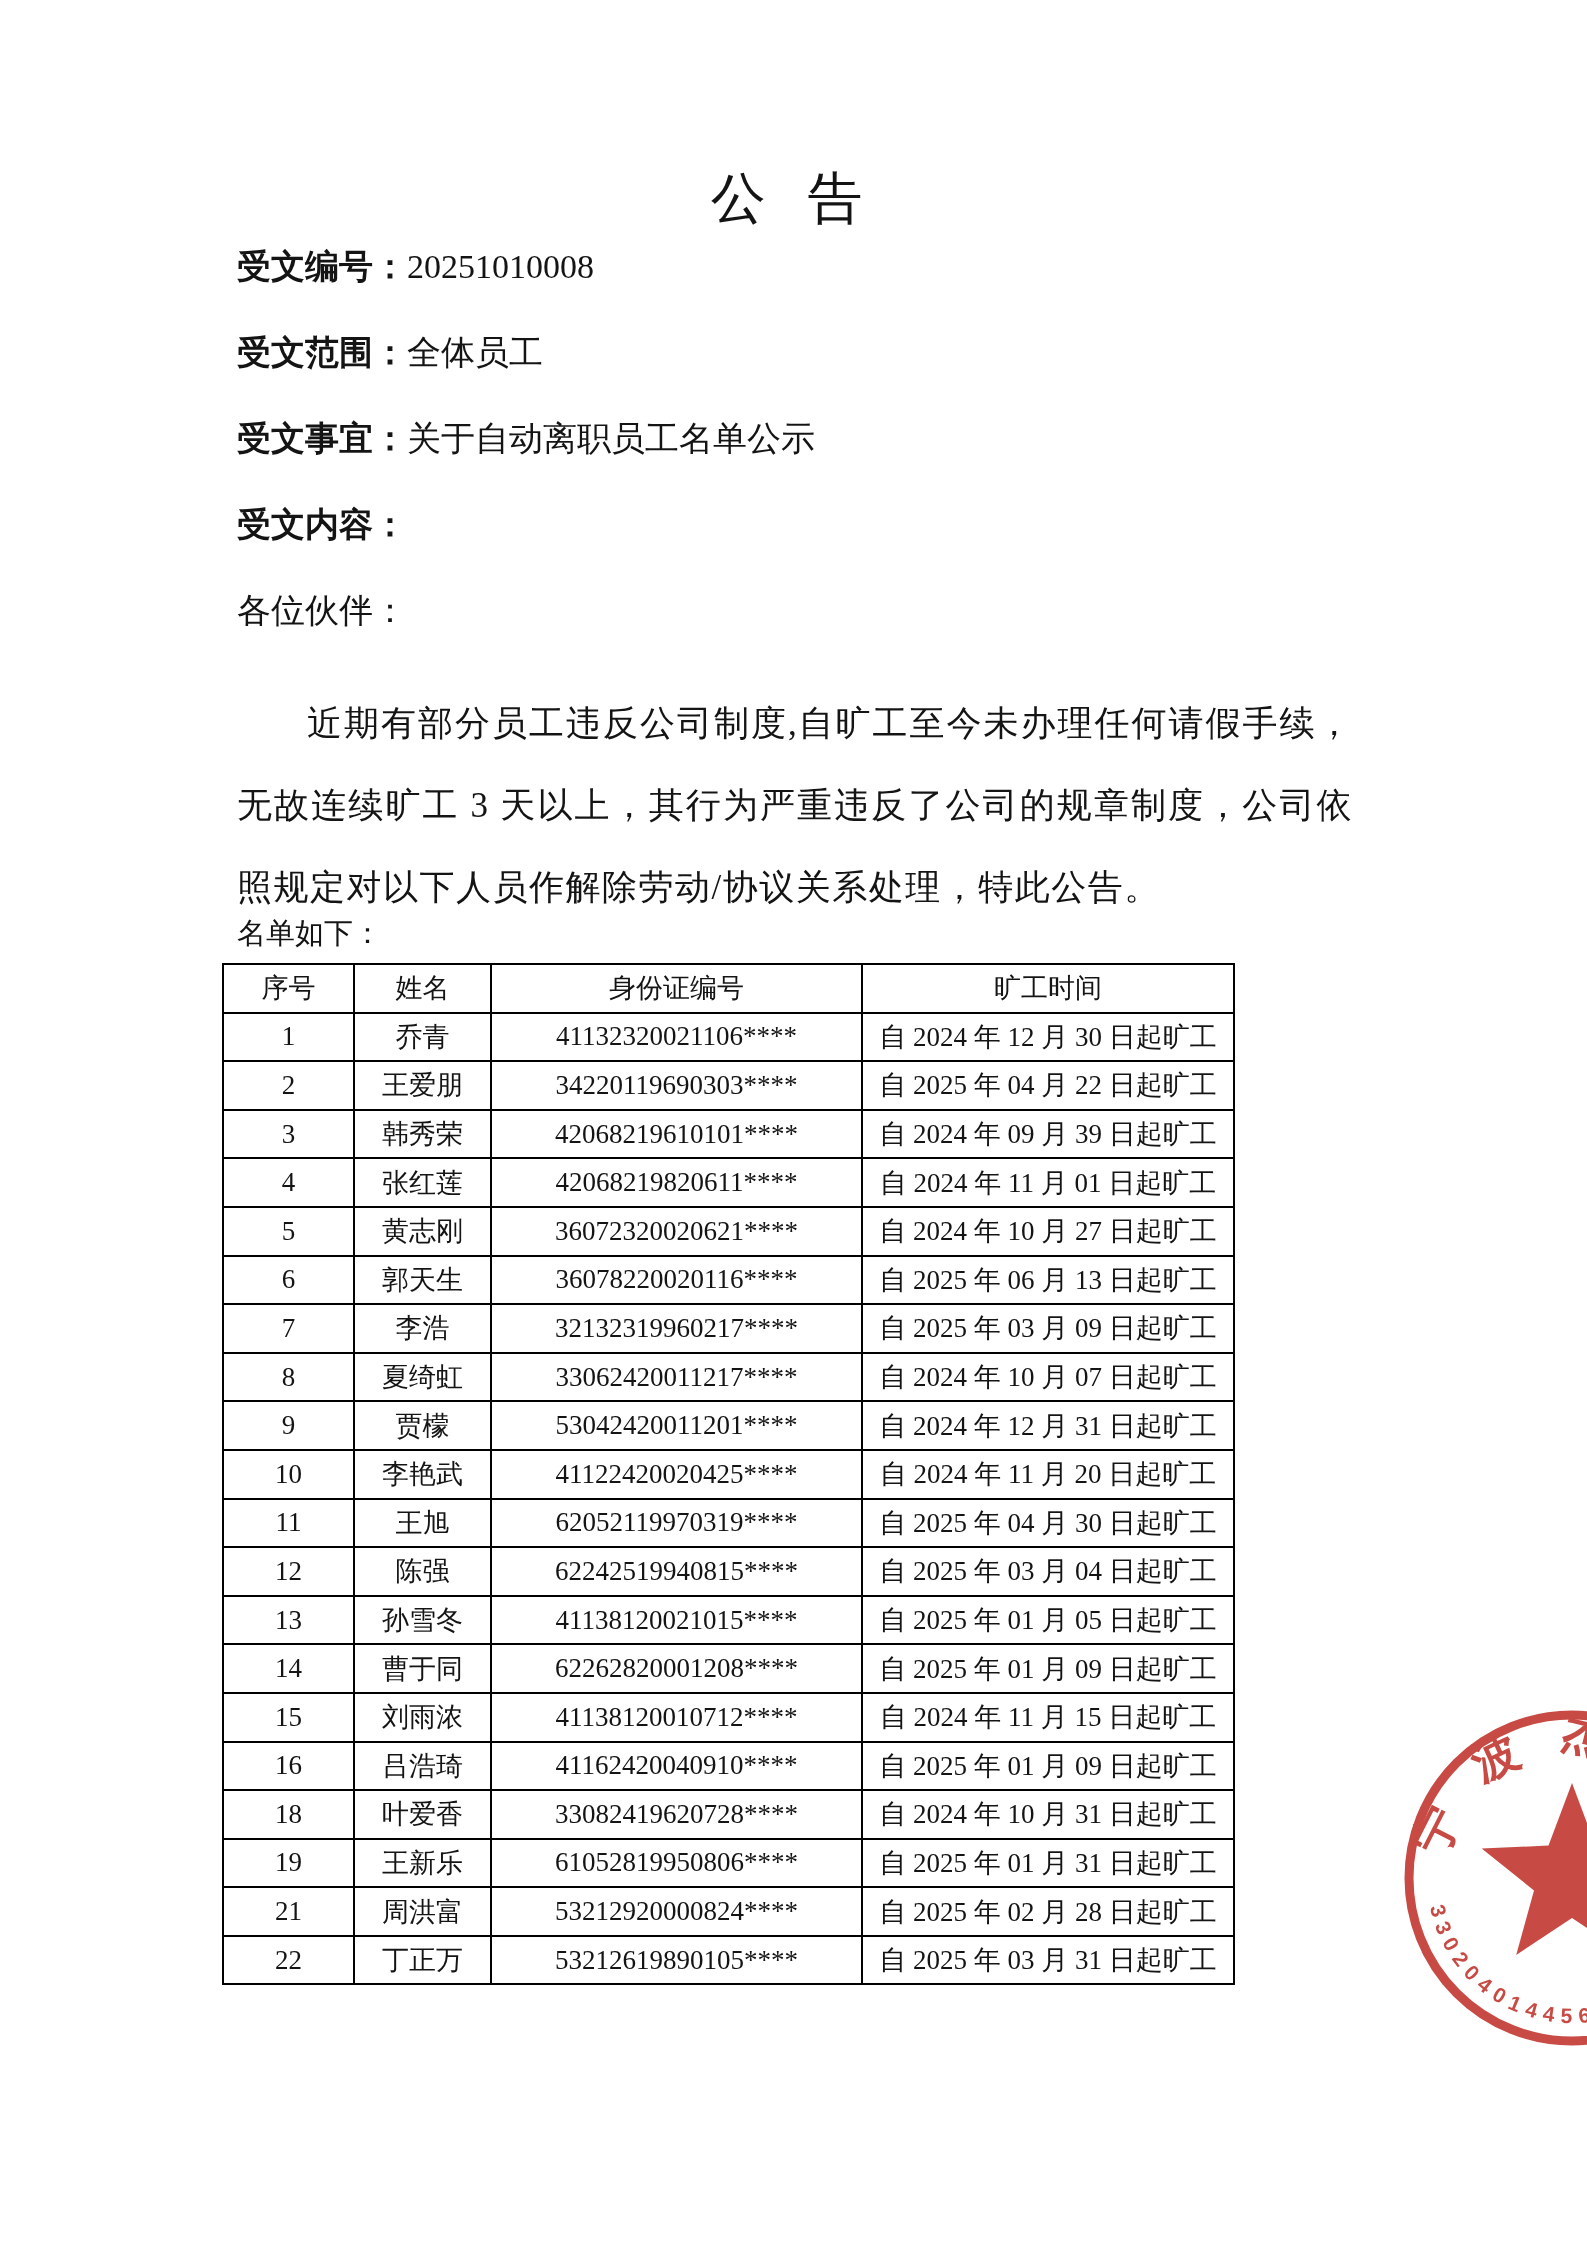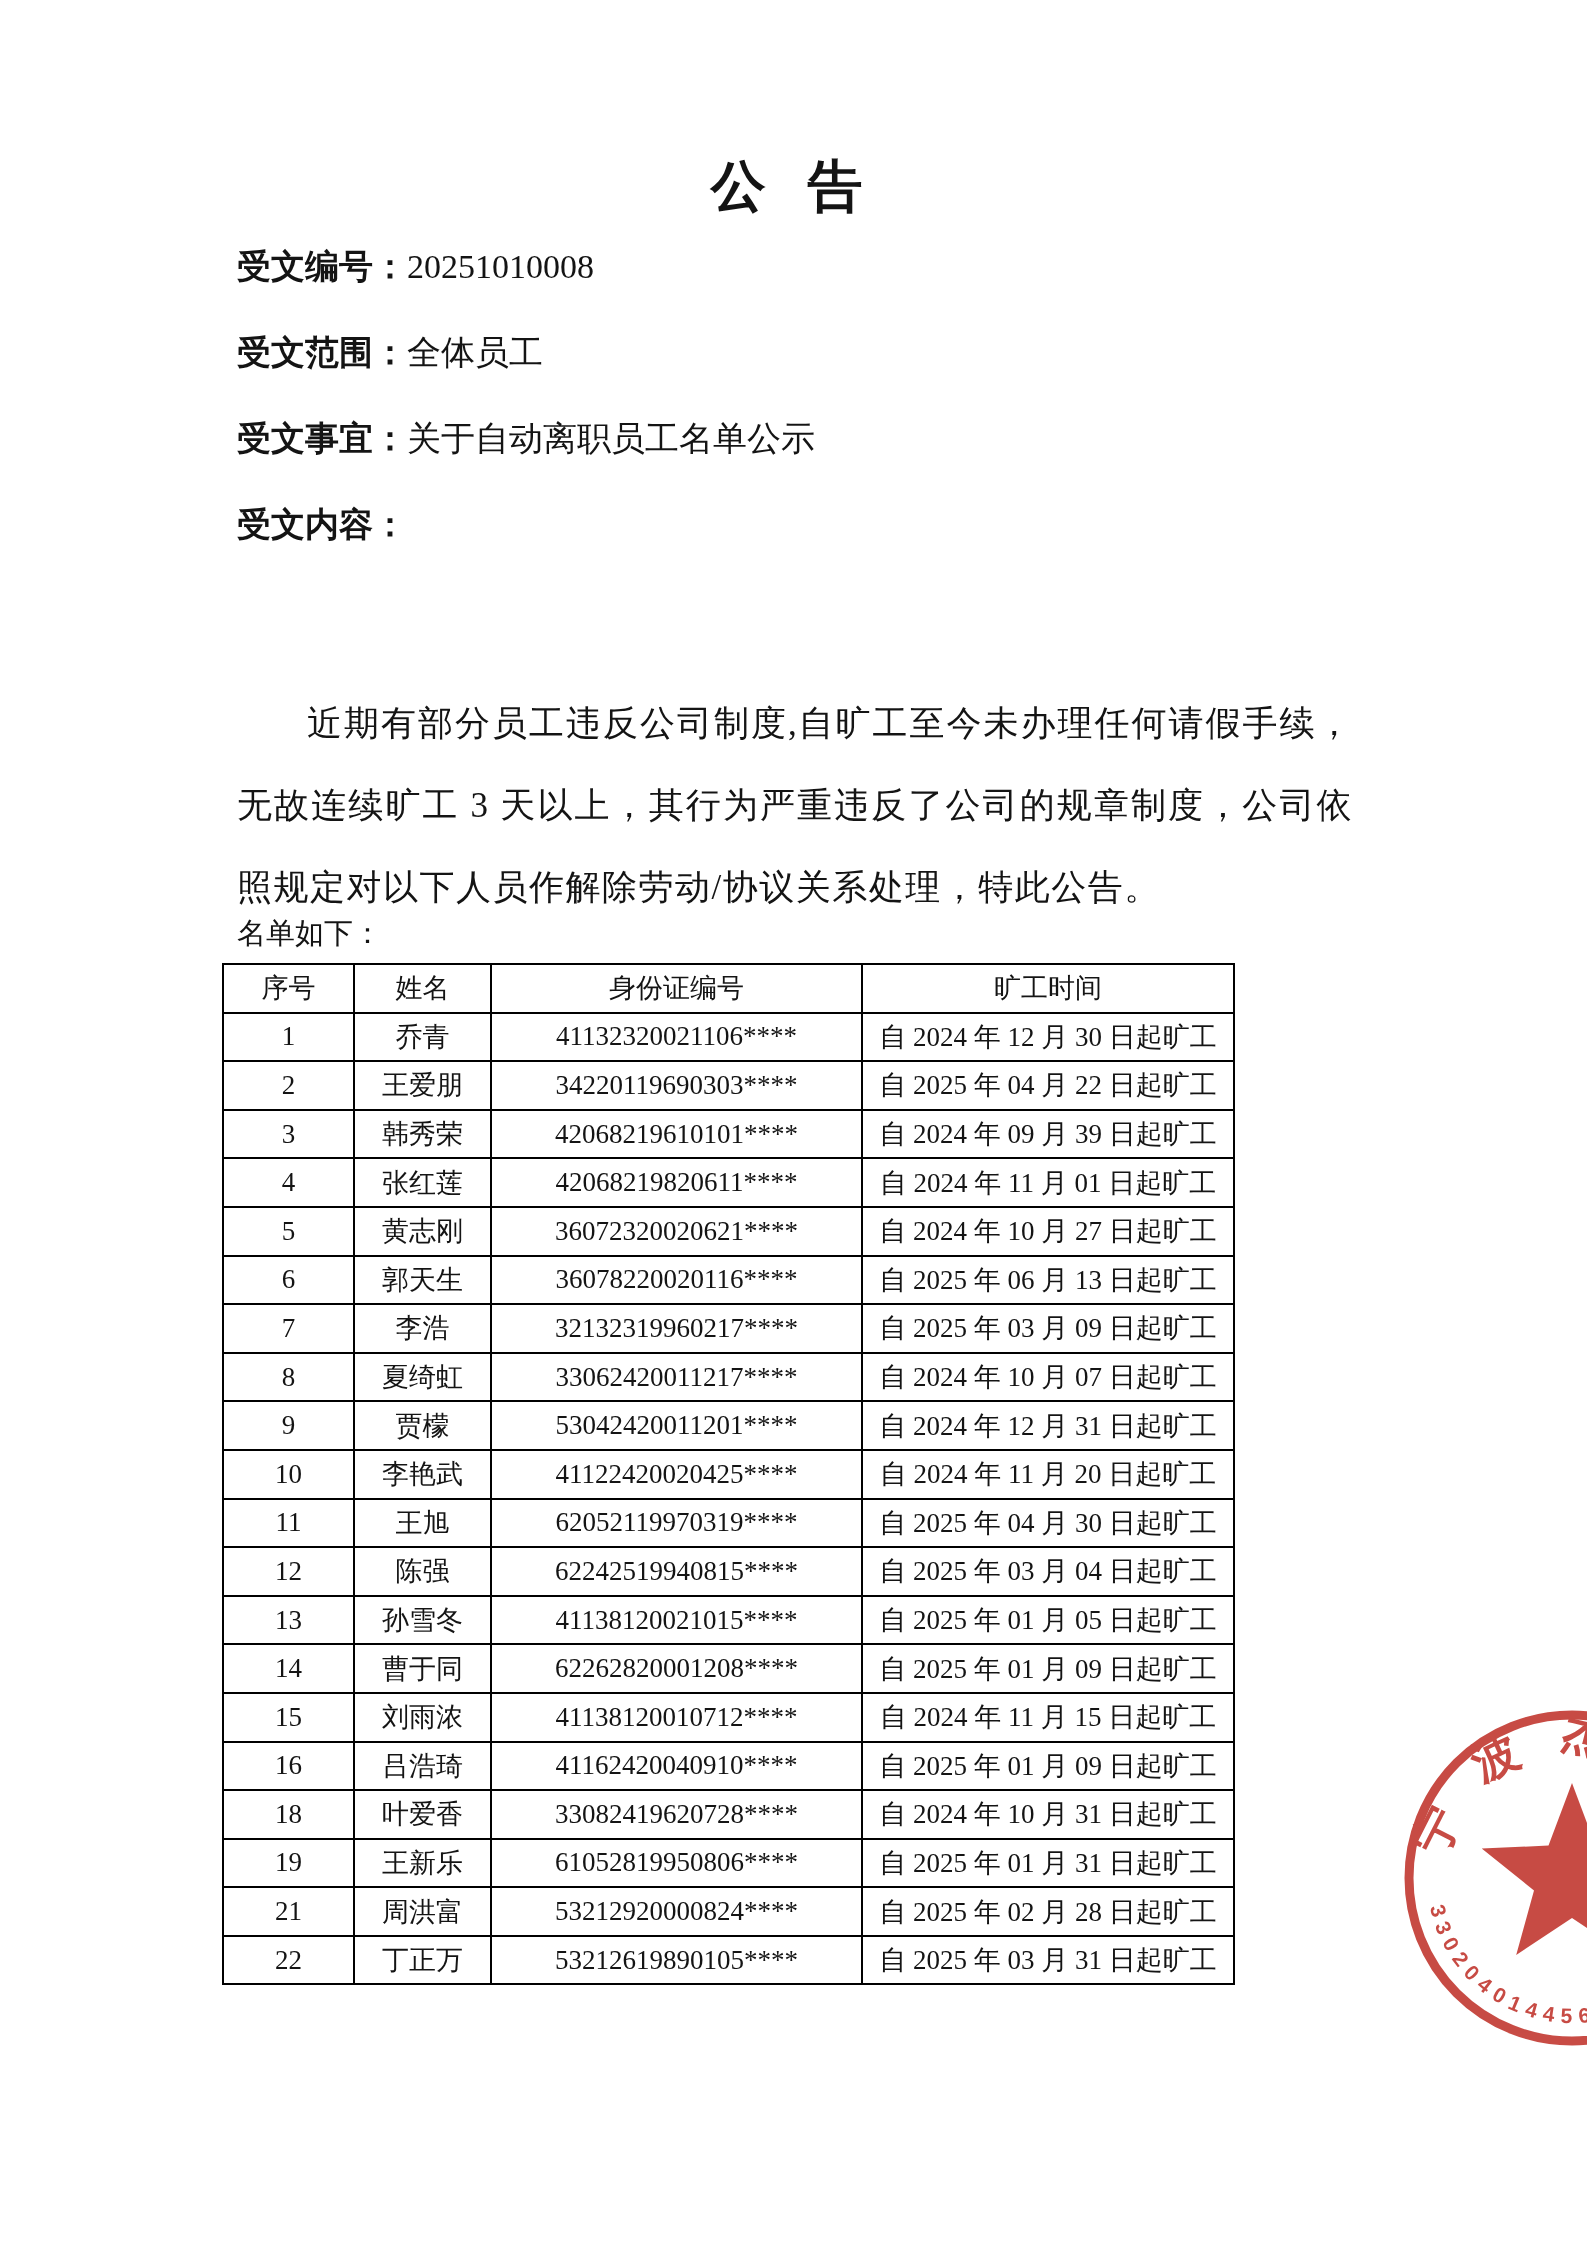--- a/index.html
+++ b/index.html
@@ -6,23 +6,23 @@
   .page {
     position:relative;
     width:1587px; height:2245px;
     margin:0 auto;
     background:#ffffff;
     overflow:hidden;
     font-family:"Liberation Serif","DejaVu Serif",serif;
     color:#141414;
   }
   .doc-title {
-    position:absolute; top:150px; left:0; right:0;
+    position:absolute; top:162px; left:0; right:0;
     text-align:center;
-    font-size:55px; font-weight:bold;
+    font-size:55px; font-weight:normal;
     letter-spacing:14px;
   }
   .meta-block {
     position:absolute; left:237px; top:246px; right:200px;
   }
   .meta-line {
     font-size:34px; line-height:42px;
     margin-bottom:44px;
     white-space:nowrap;
   }
@@ -85,20 +85,21 @@
     </div>
     <div class="meta-line">
       <span class="meta-label">受文范围：</span><span class="meta-value">全体员工</span>
     </div>
     <div class="meta-line">
       <span class="meta-label">受文事宜：</span><span class="meta-value">关于自动离职员工名单公示</span>
     </div>
     <div class="meta-line">
       <span class="meta-label">受文内容：</span><span class="meta-value"></span>
     </div>
+    <div class="meta-line salutation-line">各位伙伴：</div>
   </div>
 
   <p class="body-para">近期有部分员工违反公司制度,自旷工至今未办理任何请假手续，无故连续旷工 3 天以上，其行为严重违反了公司的规章制度，公司依照规定对以下人员作解除劳动/协议关系处理，特此公告。</p>
 
   <div class="list-label">名单如下：</div>
 
   <table class="roster">
     <colgroup>
       <col class="w0">
         <col class="w1">

